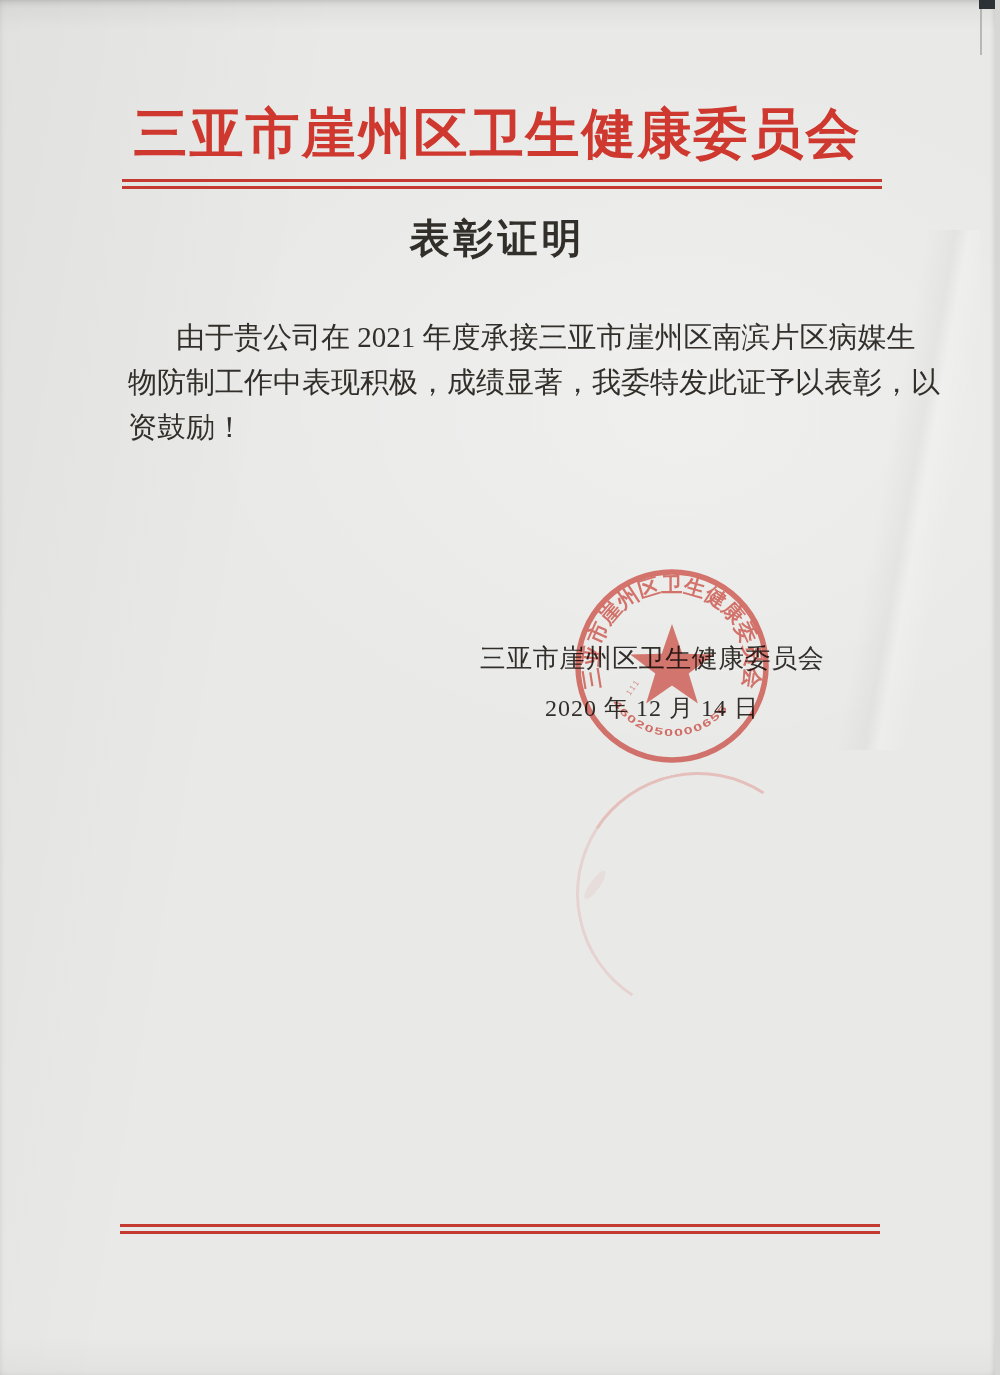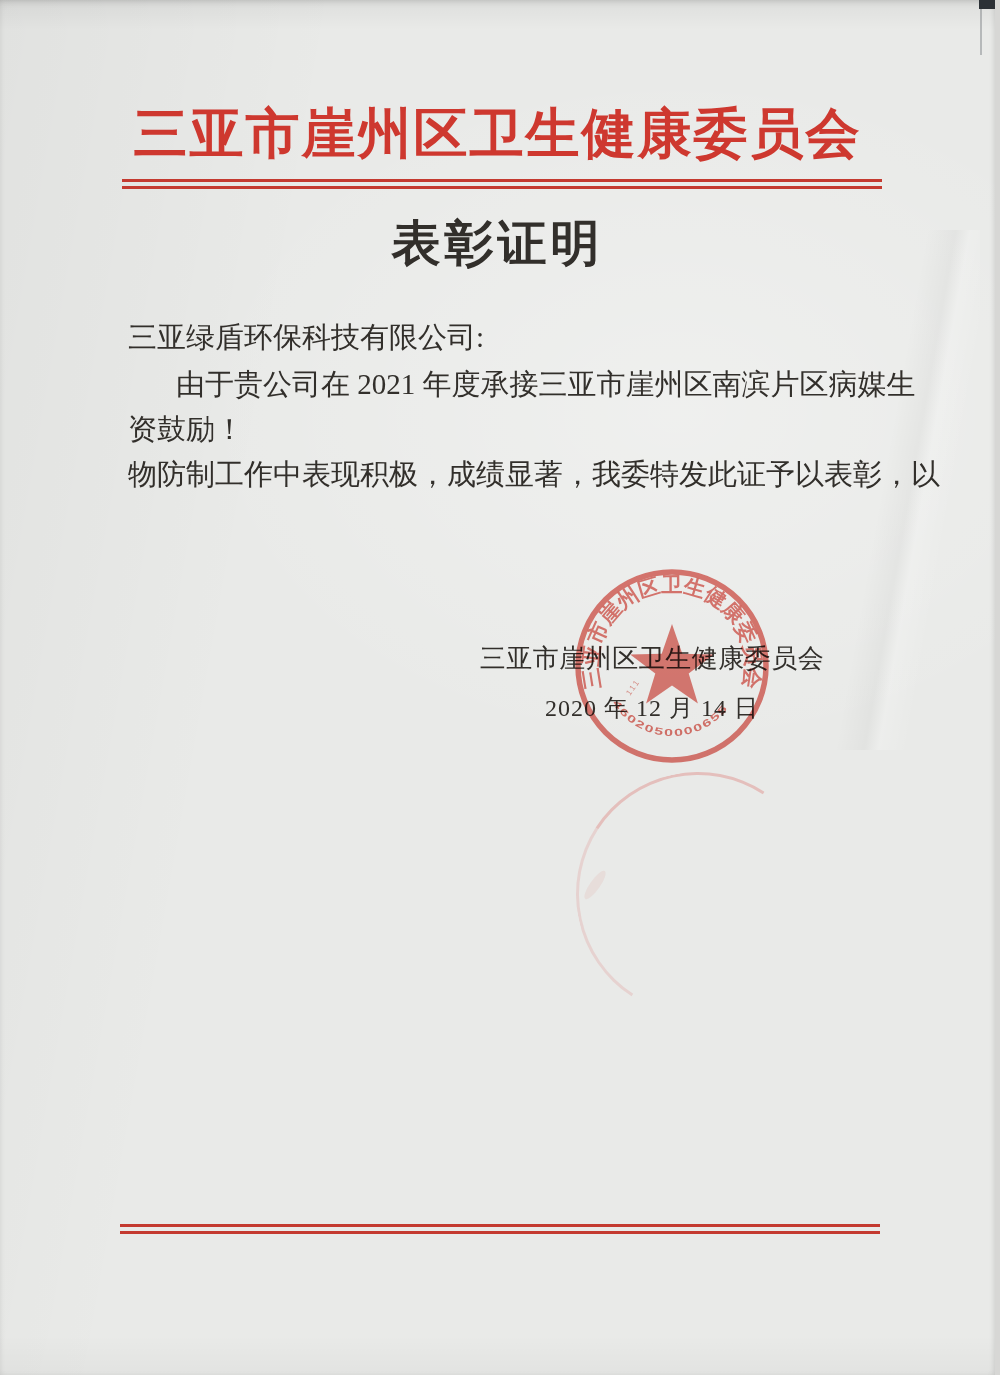--- a/index.html
+++ b/index.html
@@ -39,21 +39,21 @@
     white-space:nowrap;
   }
   .rule{position:absolute;left:122px;width:760px;}
   .rule .rule-line{height:3px;background:var(--rule-red, #c43a30);}
   .rule .rule-gap{height:4px;}
   .rule-top{top:179px;}
   .rule-bottom{top:1224px;left:120px;}
   .doc-title{
     position:absolute;top:211px;left:0;width:100%;margin:0;
     text-align:center;
-    font-size:49px;font-weight:bold;
+    font-size:40px;font-weight:bold;
     letter-spacing:4px;
     color:var(--ink, #322f2b);
   }
   .letter-body{
     position:absolute;left:128px;top:315px;width:748px;
     font-size:29px;color:var(--ink, #322f2b);
     line-height:45px;
   }
   .salutation{margin-bottom:2px;}
   .para-line{white-space:nowrap;}
@@ -99,24 +99,23 @@
 
   <div class="rule rule-top">
     <div class="rule-line"></div>
     <div class="rule-gap"></div>
     <div class="rule-line"></div>
   </div>
 
   <h1 class="doc-title">表彰证明</h1>
 
   <div class="letter-body">
-    <div class="salutation">三亚绿盾环保科技有限公司:</div>
     <div class="para-line indent">由于贵公司在 2021 年度承接三亚市崖州区南滨片区病媒生</div>
+    <div class="para-line">物防制工作中表现积极，成绩显著，我委特发此证予以表彰，以</div>
     <div class="para-line">资鼓励！</div>
-    <div class="para-line">物防制工作中表现积极，成绩显著，我委特发此证予以表彰，以</div>
   </div>
 
   <div class="sign-block">
     <div class="sign-org">三亚市崖州区卫生健康委员会</div>
     <div class="sign-date">2020 年 12 月 14 日</div>
   </div>
 
   <svg class="seal" viewBox="0 0 200 200" aria-hidden="true">
     <defs>
       <path id="ringArc" d="M 29.3 121.6 A 74 74 0 1 1 170.7 121.6" fill="none"></path>

